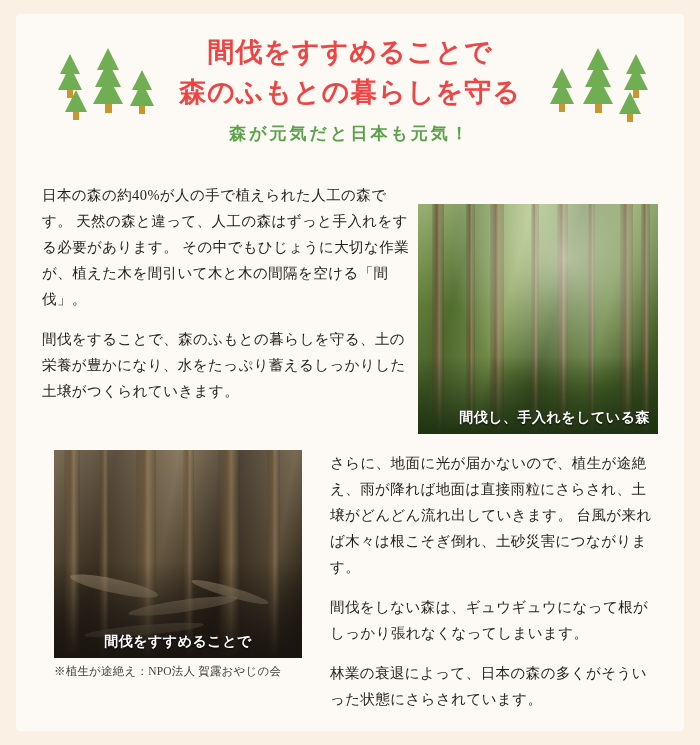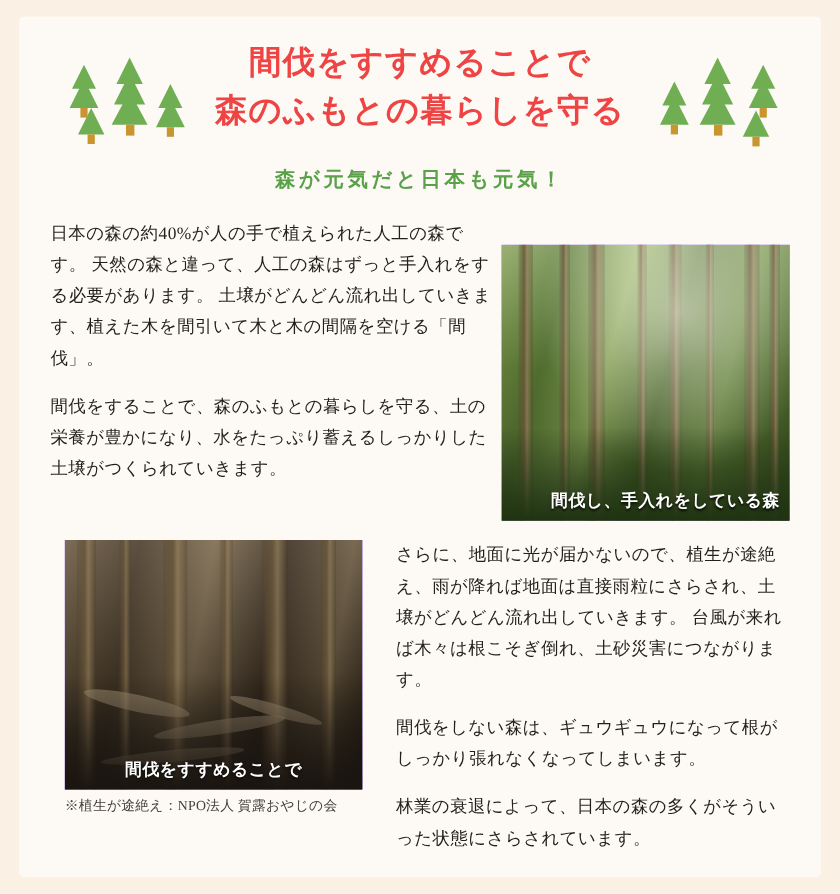--- a/index.html
+++ b/index.html
@@ -47,21 +47,21 @@
   }
   .title-line {
     font-family: "Liberation Serif", serif;
     font-size: 27px;
     font-weight: bold;
     color: #ef4444;
     letter-spacing: 1px;
     line-height: 40px;
   }
   .subtitle {
-    margin-top: 26px;
+    margin-top: 10px;
     font-family: "Liberation Serif", serif;
     font-size: 17px;
     font-weight: bold;
     color: #5aa14a;
     letter-spacing: 3px;
   }
 
   
   .trees {
     position: absolute;
@@ -96,21 +96,21 @@
     line-height: 26px;
     color: #231f1c;
     letter-spacing: 0.4px;
   }
   p.para:last-child { margin-bottom: 0; }
 
   
   .photo {
     position: relative;
     overflow: hidden;
-    background: #8b5cf6;
+    background: #ef4444;
   }
   .photo .caption {
     position: absolute;
     left: 0;
     bottom: 0;
     width: 100%;
     box-sizing: border-box;
     padding: 5px 8px 7px 8px;
     color: #ffffff;
     font-family: "Liberation Serif", serif;
@@ -262,21 +262,21 @@
         <div class="subtitle">森が元気だと日本も元気！</div>
       </div>
     </div>
 
     <div class="content">
 
       <div class="row1">
         <div class="text-col-1">
           <p class="para">日本の森の約40%が人の手で植えられた人工の森です。
 天然の森と違って、人工の森はずっと手入れをする必要があります。
-土壌がどんどん流れ出していきます、植えた木を間引いて木と木の間隔を空ける「間伐」。</p>
+その中でもひじょうに大切な作業が、植えた木を間引いて木と木の間隔を空ける「間伐」。</p>
           <p class="para">間伐をすることで、森のふもとの暮らしを守る、土の栄養が豊かになり、水をたっぷり蓄えるしっかりした土壌がつくられていきます。</p>
         </div>
 
         <div class="photo" id="photo-forest-managed">
           <div class="forest-a"></div>
           <div class="trunk" style="left:6%;  width:12px;"></div>
           <div class="trunk" style="left:20%; width:9px;"></div>
           <div class="trunk" style="left:30%; width:14px;"></div>
           <div class="trunk" style="left:47%; width:8px;"></div>
           <div class="trunk" style="left:58%; width:11px;"></div>

